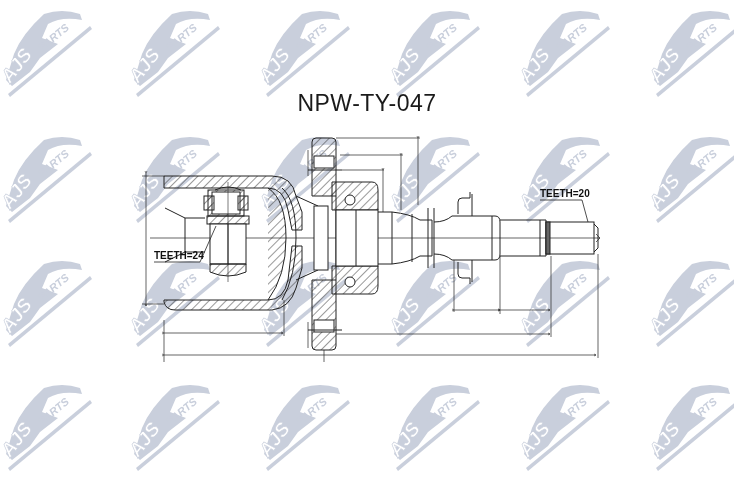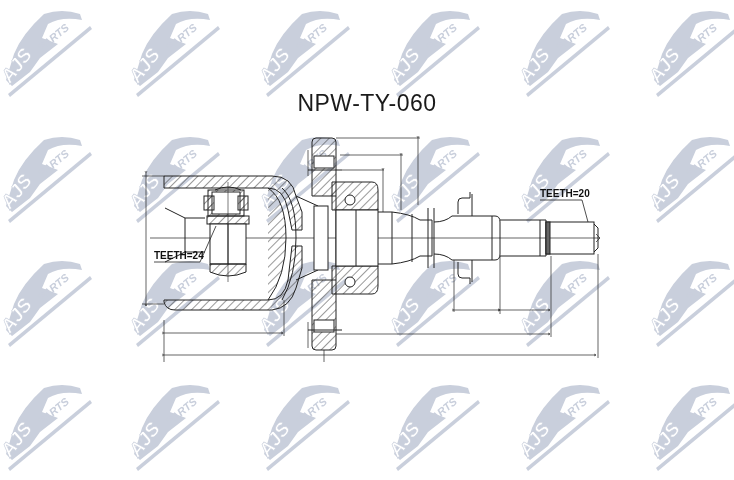--- a/index.html
+++ b/index.html
@@ -201,21 +201,21 @@
     <svg class="wm" viewBox="0 0 100 100" style="left: 648px; top: 372px;">
       <g fill="#c9cfdc">
         <path d="M6,82 L14,56 Q22,36 44,16 Q62,10 80,16 L82,22 Q62,18 48,26 L42,40 L58,46 L40,60 L30,74 L12,88 Z"></path>
         <path d="M8,96 L90,28 L92,31 L10,99 Z"></path>
       </g>
       <text x="0" y="0" transform="translate(10,86) rotate(-52)" font-family="Liberation Sans, sans-serif" font-weight="bold" font-style="italic" font-size="19" fill="#ffffff" stroke="#c9cfdc" stroke-width="0.6">AJS</text>
       <text x="0" y="0" transform="translate(42,54) rotate(-40)" font-family="Liberation Sans, sans-serif" font-weight="bold" font-style="italic" font-size="11" fill="#c9cfdc">PARTS</text>
     </svg>
   </div>
 
-<div class="title">NPW-TY-060</div>
+<div class="title">NPW-TY-047</div>
 
 <svg class="drawing" viewBox="0 0 734 480" width="734" height="480" xmlns="http://www.w3.org/2000/svg">
   <defs>
     <pattern id="hatch" patternUnits="userSpaceOnUse" width="6" height="6" patternTransform="rotate(45)">
       <line x1="0" y1="0" x2="0" y2="6" stroke="#333" stroke-width="1"></line>
     </pattern>
     <marker id="arr" markerWidth="6" markerHeight="6" refX="3" refY="3" orient="auto">
       <path d="M0,1.5 L3,3 L0,4.5" fill="none" stroke="#222" stroke-width="0.8"></path>
     </marker>
   </defs>

